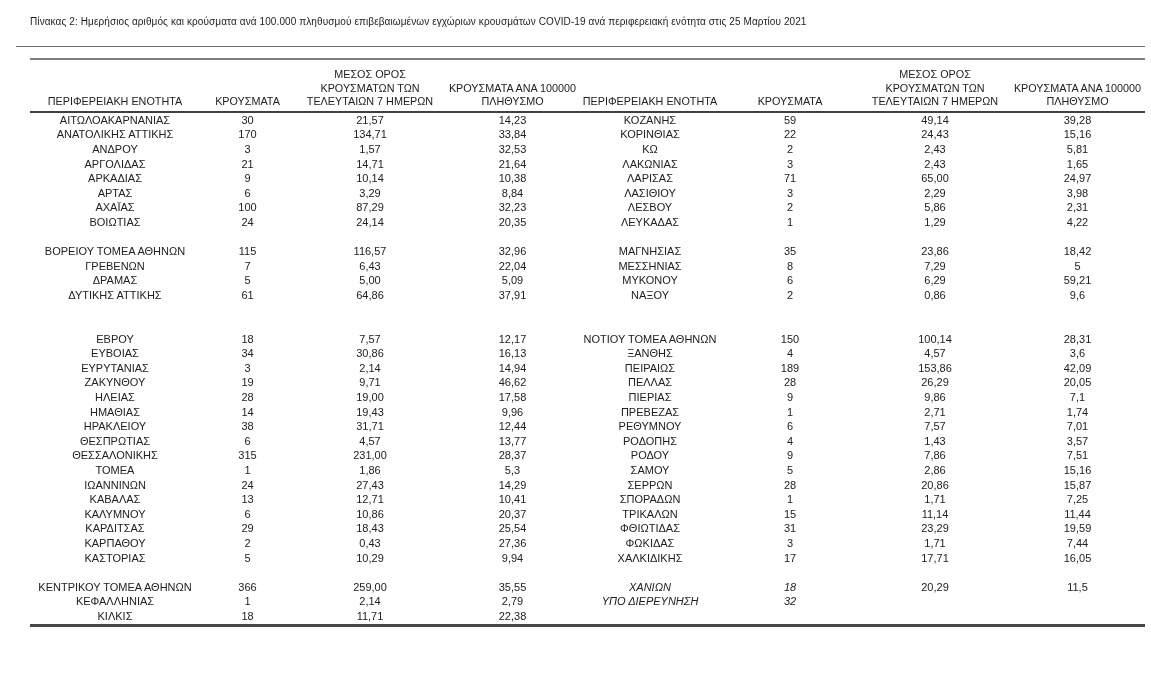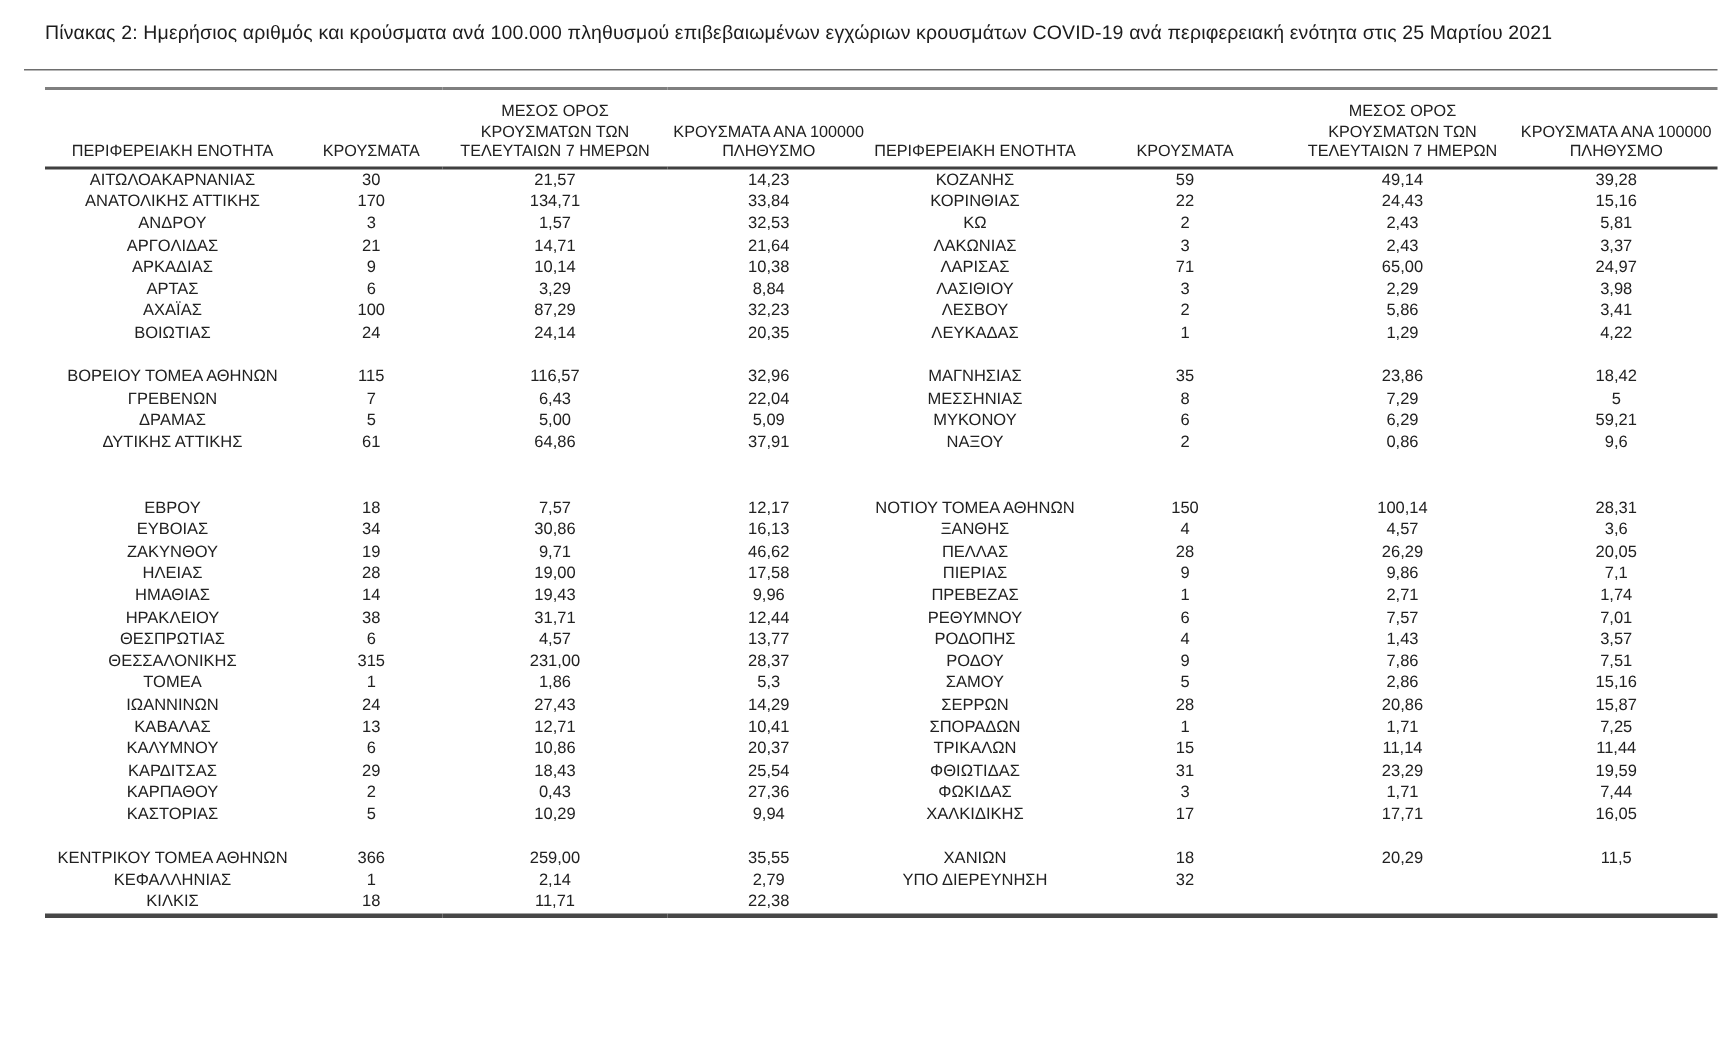--- a/index.html
+++ b/index.html
@@ -9,21 +9,21 @@
     min-height: 693px;
     font-family: "Liberation Sans", "DejaVu Sans", sans-serif;
     color: #212121;
   }
   .page {
     width: 1151px;
     padding: 10px 6px 0 30px;
   }
   .doc-title {
     max-width: 1113px;
-    font-size: 13px;
+    font-size: 10px;
     line-height: 23px;
     color: #1c1c1c;
     letter-spacing: 0.1px;
   }
   .title-rule {
     margin-top: 13px;
     margin-left: -14px;
     width: 1129px;
     border: 0;
     border-top: 1.5px solid #6e6e6e;
@@ -53,21 +53,21 @@
     height: 14.6px;
     line-height: 14.6px;
     text-align: center;
     vertical-align: middle;
     padding: 0;
     white-space: nowrap;
     overflow: hidden;
     color: #212121;
   }
   table.covid-table tbody tr.spacer td { height: 14.6px; }
-  table.covid-table tbody td.italic { }
+  table.covid-table tbody td.italic { font-style: italic; }
 </style>
 </head>
 <body>
 
 <div class="page">
   <div class="doc-title">Πίνακας 2:  Ημερήσιος αριθμός και κρούσματα ανά 100.000 πληθυσμού επιβεβαιωμένων εγχώριων κρουσμάτων COVID-19 ανά περιφερειακή ενότητα στις 25 Μαρτίου 2021</div>
 
   <hr class="title-rule">
 
   <table class="covid-table">
@@ -131,21 +131,21 @@
           <td>5,81</td>
         </tr>
         <tr>
           <td>ΑΡΓΟΛΙΔΑΣ</td>
           <td>21</td>
           <td>14,71</td>
           <td>21,64</td>
           <td>ΛΑΚΩΝΙΑΣ</td>
           <td>3</td>
           <td>2,43</td>
-          <td>3,37</td>
+          <td>1,65</td>
         </tr>
         <tr>
           <td>ΑΡΚΑΔΙΑΣ</td>
           <td>9</td>
           <td>10,14</td>
           <td>10,38</td>
           <td>ΛΑΡΙΣΑΣ</td>
           <td>71</td>
           <td>65,00</td>
           <td>24,97</td>
@@ -161,21 +161,21 @@
           <td>3,98</td>
         </tr>
         <tr>
           <td>ΑΧΑΪΑΣ</td>
           <td>100</td>
           <td>87,29</td>
           <td>32,23</td>
           <td>ΛΕΣΒΟΥ</td>
           <td>2</td>
           <td>5,86</td>
-          <td>3,41</td>
+          <td>2,31</td>
         </tr>
         <tr>
           <td>ΒΟΙΩΤΙΑΣ</td>
           <td>24</td>
           <td>24,14</td>
           <td>20,35</td>
           <td>ΛΕΥΚΑΔΑΣ</td>
           <td>1</td>
           <td>1,29</td>
           <td>4,22</td>
@@ -264,20 +264,30 @@
           <td>ΕΥΒΟΙΑΣ</td>
           <td>34</td>
           <td>30,86</td>
           <td>16,13</td>
           <td>ΞΑΝΘΗΣ</td>
           <td>4</td>
           <td>4,57</td>
           <td>3,6</td>
         </tr>
         <tr>
+          <td>ΕΥΡΥΤΑΝΙΑΣ</td>
+          <td>3</td>
+          <td>2,14</td>
+          <td>14,94</td>
+          <td>ΠΕΙΡΑΙΩΣ</td>
+          <td>189</td>
+          <td>153,86</td>
+          <td>42,09</td>
+        </tr>
+        <tr>
           <td>ΖΑΚΥΝΘΟΥ</td>
           <td>19</td>
           <td>9,71</td>
           <td>46,62</td>
           <td>ΠΕΛΛΑΣ</td>
           <td>28</td>
           <td>26,29</td>
           <td>20,05</td>
         </tr>
         <tr>

